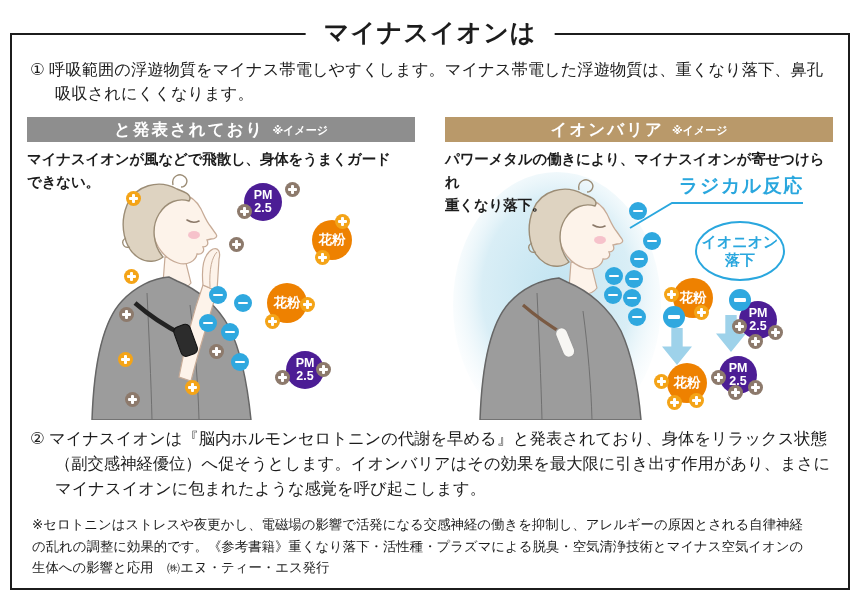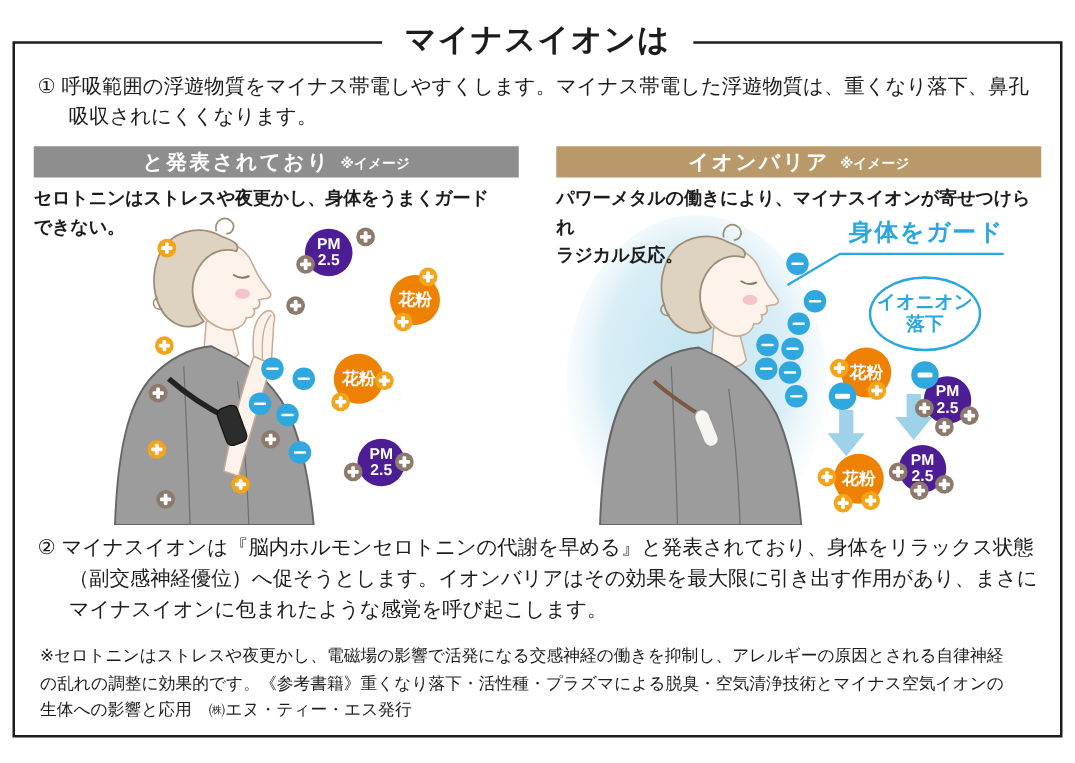--- a/index.html
+++ b/index.html
@@ -66,21 +66,21 @@
 <div class="box"></div>
 <div class="title">マイナスイオンは</div>
 <div class="intro">① 呼吸範囲の浮遊物質をマイナス帯電しやすくします。マイナス帯電した浮遊物質は、重くなり落下、鼻孔
 吸収されにくくなります。</div>
 
 <div class="panel pleft">
   <div class="bar">
     <span class="main">と発表されており</span>
     <span class="note">※イメージ</span>
   </div>
-  <div class="desc">セロトニンはストレスや夜更かし、身体をうまくガード
+  <div class="desc">マイナスイオンが風などで飛散し、身体をうまくガード
 できない。</div>
   <div class="illo">
     <svg width="388" height="255" viewBox="0 0 388 255">
       <defs>
         <radialGradient id="auraGrad" cx="50%" cy="45%" r="60%">
           <stop offset="0%" stop-color="#c2e4f1"></stop>
           <stop offset="60%" stop-color="#d9eef6"></stop>
           <stop offset="100%" stop-color="#ffffff" stop-opacity="0"></stop>
         </radialGradient>
         <g id="lady-head">
@@ -143,36 +143,36 @@
     <div class="p bdg b" style="left:98px;top:227px"></div>
   </div>
 </div>
 
 <div class="panel pright">
   <div class="bar">
     <span class="main">イオンバリア</span>
     <span class="note">※イメージ</span>
   </div>
   <div class="desc">パワーメタルの働きにより、マイナスイオンが寄せつけられ
-ラジカル反応。</div>
+重くなり落下。</div>
   <div class="illo">
     <svg width="388" height="255" viewBox="0 0 388 255">
       <ellipse cx="112" cy="140" rx="104" ry="133" fill="url(#auraGrad)"></ellipse>
       <g>
         <use href="#lady-head" transform="translate(-12,5)"></use>
         <path d="M35,255 C37,196 46,158 64,138 C77,124 94,115 114,113 L122,117 C144,126 164,143 176,166 C186,188 193,220 196,255 Z" fill="#9c9c9c" stroke="#666" stroke-width="1.5"></path>
         <path d="M92,128 C94,170 96,215 97,255" stroke="#707070" stroke-width="1" fill="none"></path>
         <path d="M138,146 C143,184 146,220 147,255" stroke="#707070" stroke-width="1" fill="none"></path>
         <path d="M78,140 C94,154 110,164 120,170" stroke="#7a5a43" stroke-width="3.2" fill="none"></path>
         <rect x="114" y="162" width="12" height="31" rx="6" fill="#f7f6f3" stroke="#999" stroke-width="1.2" transform="rotate(-22 120 177)"></rect>
       </g>
       <polyline points="185,63 227,38 358,38" fill="none" stroke="#2aa7de" stroke-width="1.8"></polyline>
     </svg>
 
-    <div class="callout">身体をガード</div>
+    <div class="callout">ラジカル反応</div>
     <div class="bubble">
       <span>イオニオン</span>
       <span>落下</span>
     </div>
 
     <div class="p mn" style="left:184px;top:37px"></div>
     <div class="p mn" style="left:198px;top:67px"></div>
     <div class="p mn" style="left:185px;top:85px"></div>
     <div class="p mn" style="left:160px;top:102px"></div>
     <div class="p mn" style="left:180px;top:105px"></div>

